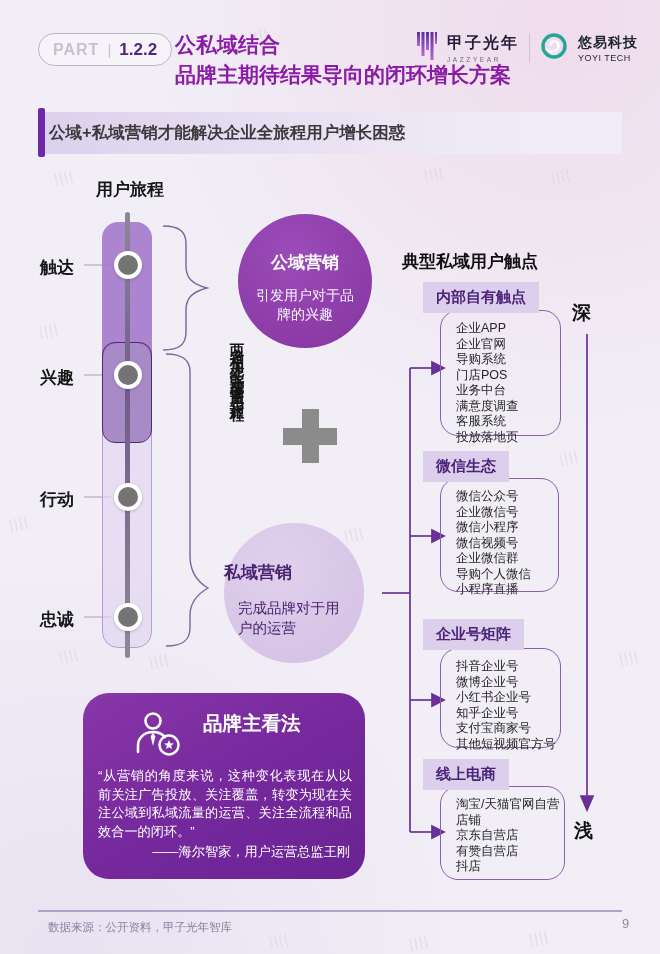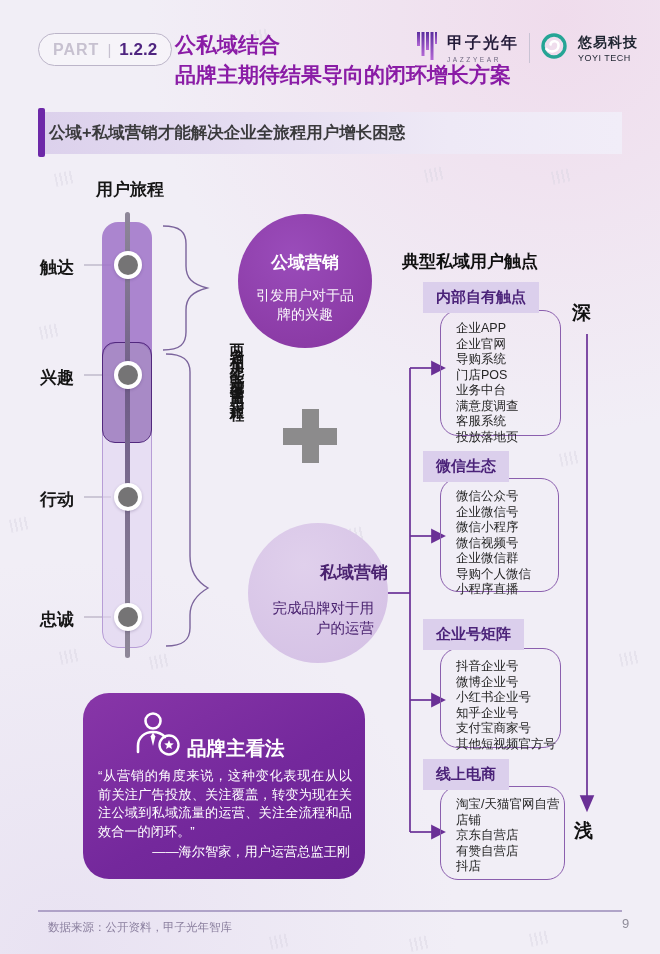--- a/index.html
+++ b/index.html
@@ -57,39 +57,39 @@
   .stage-label { position:absolute; left:40px; width:44px; font-size:17px; font-weight:bold; color:#161616; }
 
   
   .pub-circle { position:absolute; left:238px; top:214px; width:134px; height:134px; border-radius:50%;
     background:radial-gradient(circle at 40% 30%, #9a4cba, #86359f); color:#fff; text-align:center; }
   .pub-circle .c-title { font-size:17px; font-weight:bold; margin-top:37px; }
   .pub-circle .c-desc { font-size:14px; line-height:19px; margin:12px 12px 0; color:rgba(255,255,255,.95); }
   .plus { position:absolute; left:283px; top:409px; width:54px; height:54px; }
   .plus .ph { position:absolute; left:0; top:18.5px; width:54px; height:17px; background:#8c8b8c; }
   .plus .pv { position:absolute; left:18.5px; top:0; width:17px; height:54px; background:#8c8b8c; }
-  .priv-circle { position:absolute; left:248px; top:523px; width:140px; height:140px; border-radius:50%;
-    background:radial-gradient(circle at 40% 30%, #e0d0ec, #d3bfe4); color:#4a2370; text-align:right; }
+  .priv-circle { position:absolute; left:224px; top:523px; width:140px; height:140px; border-radius:50%;
+    background:radial-gradient(circle at 40% 30%, #e0d0ec, #d3bfe4); color:#4a2370; text-align:left; }
   .priv-circle .c-title { font-size:17px; font-weight:bold; margin-top:38px; }
   .priv-circle .c-desc { font-size:14.5px; line-height:20px; margin:14px 14px 0; }
   .vert-note { position:absolute; left:227px; top:332px; writing-mode:vertical-rl; text-orientation:upright;
     font-size:14.5px; font-weight:bold; color:#141414; letter-spacing:5px; }
 
   
   .tp-title { position:absolute; left:402px; top:250px; font-size:17px; font-weight:bold; color:#101010; }
   .tp-pill { position:absolute; background:#dbcfec; border-radius:0; padding:6px 13px;
     font-size:15px; font-weight:bold; color:#4b2379; white-space:nowrap; z-index:2; }
   .tp-box { position:absolute; border:1.5px solid #8b5fae; border-radius:18px; padding:10px 0 0 15px; z-index:1;}
   .tp-item { font-size:12.5px; line-height:15.5px; color:#262626; }
   .depth { position:absolute; font-size:19px; font-weight:bold; color:#101010; }
 
   
   .opinion { position:absolute; left:83px; top:693px; width:282px; height:186px; border-radius:26px;
     background:linear-gradient(150deg,#8836a8 0%,#74289c 55%,#6a2392 100%); color:#fff; }
-  .op-head { position:absolute; left:50px; top:17px; display:flex; align-items:flex-end; gap:2px; }
+  .op-head { position:absolute; left:50px; top:17px; display:flex; align-items:flex-start; gap:18px; }
   .op-title { font-size:19.5px; font-weight:bold; }
   .op-quote { position:absolute; left:15px; top:74px; width:254px; font-size:13.2px; line-height:18.6px; text-align:justify; }
   .op-attr { position:absolute; left:15px; top:150px; width:254px; font-size:13.2px; text-align:right; padding-right:2px; }
 
   
   .foot-line { position:absolute; left:38px; top:910px; width:584px; height:2px; background:#a596bf; opacity:.85; }
   .foot-src { position:absolute; left:48px; top:920px; font-size:11.5px; color:#8a7f9e; }
   .foot-page { position:absolute; left:622px; top:916px; font-size:13px; color:#8f8c99; }
 
   svg.overlay { position:absolute; left:0; top:0; pointer-events:none; }

